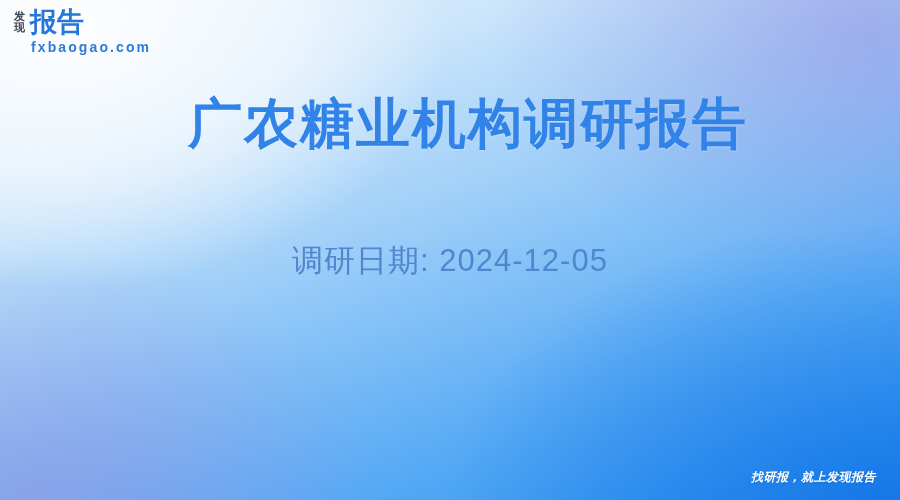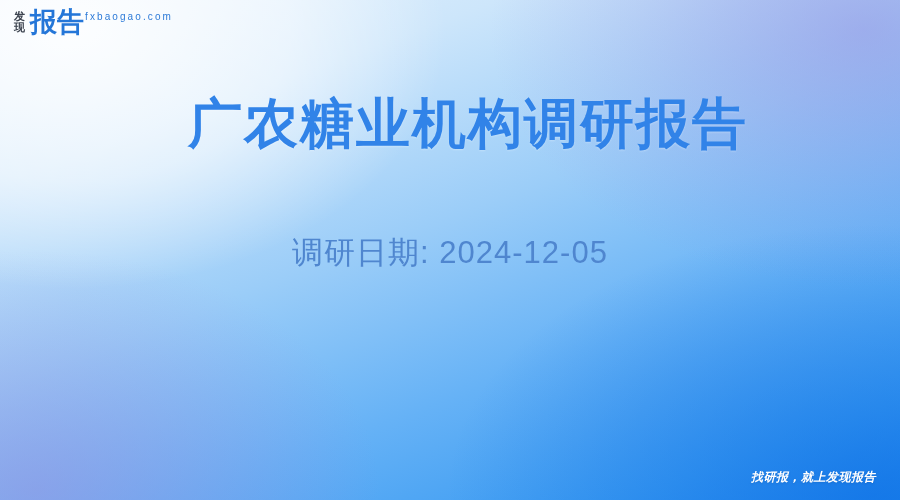--- a/index.html
+++ b/index.html
@@ -57,32 +57,32 @@
     padding-top: 2px;
   }
   .logo-stack span {
     font-size: 11px;
     font-weight: 700;
     color: #3d4450;
     letter-spacing: 0px;
   }
   .logo-main {
     display: flex;
-    flex-direction: row;
+    flex-direction: column;
   }
   .logo-word {
     font-size: 27px;
     font-weight: 900;
     color: #2476d8;
     line-height: 1.02;
     letter-spacing: 0px;
   }
   .logo-domain {
-    font-size: 10px;
-    font-weight: 400;
+    font-size: 14px;
+    font-weight: 700;
     color: #2e7bd8;
     letter-spacing: 2.1px;
     margin-top: 2px;
     margin-left: 1px;
   }
 
   
   #title-block {
     position: absolute;
     left: 0;
@@ -99,21 +99,21 @@
     line-height: 1.18;
     text-shadow: 0 1px 2px rgba(255,255,255,0.28);
     padding-left: 36px;
   }
   #report-subtitle {
     position: absolute;
     left: 0;
     right: 0;
     top: 232px;
     text-align: center;
-    margin: 0;
+    margin: 8px;
     font-size: 31px;
     font-weight: 400;
     color: #4f86cf;
     letter-spacing: 1px;
   }
 
   
   #tagline {
     position: absolute;
     right: 24px;

